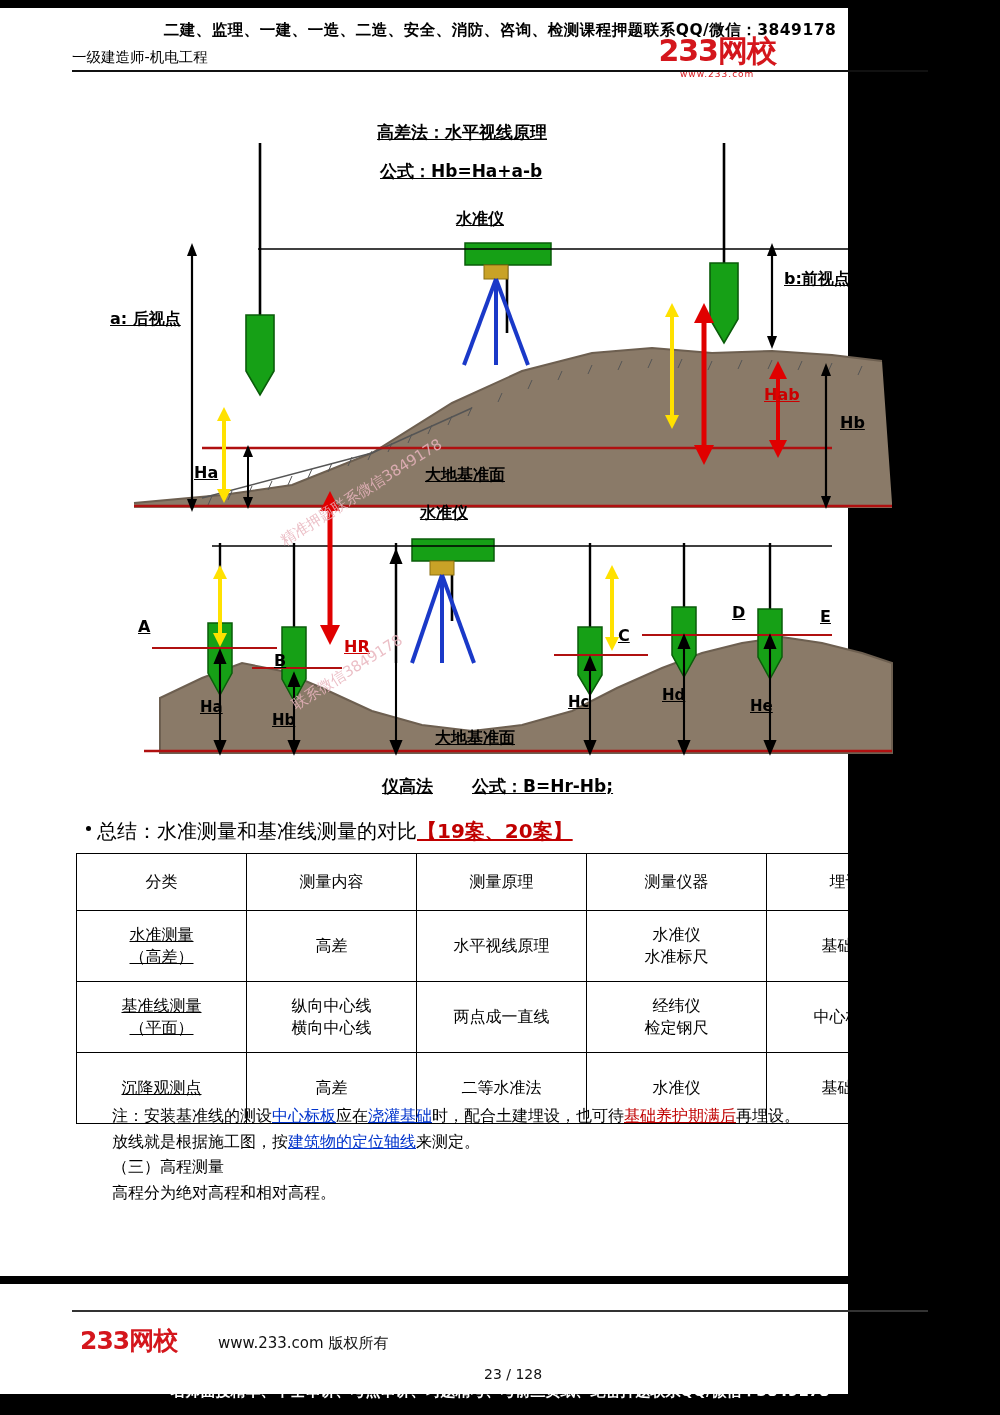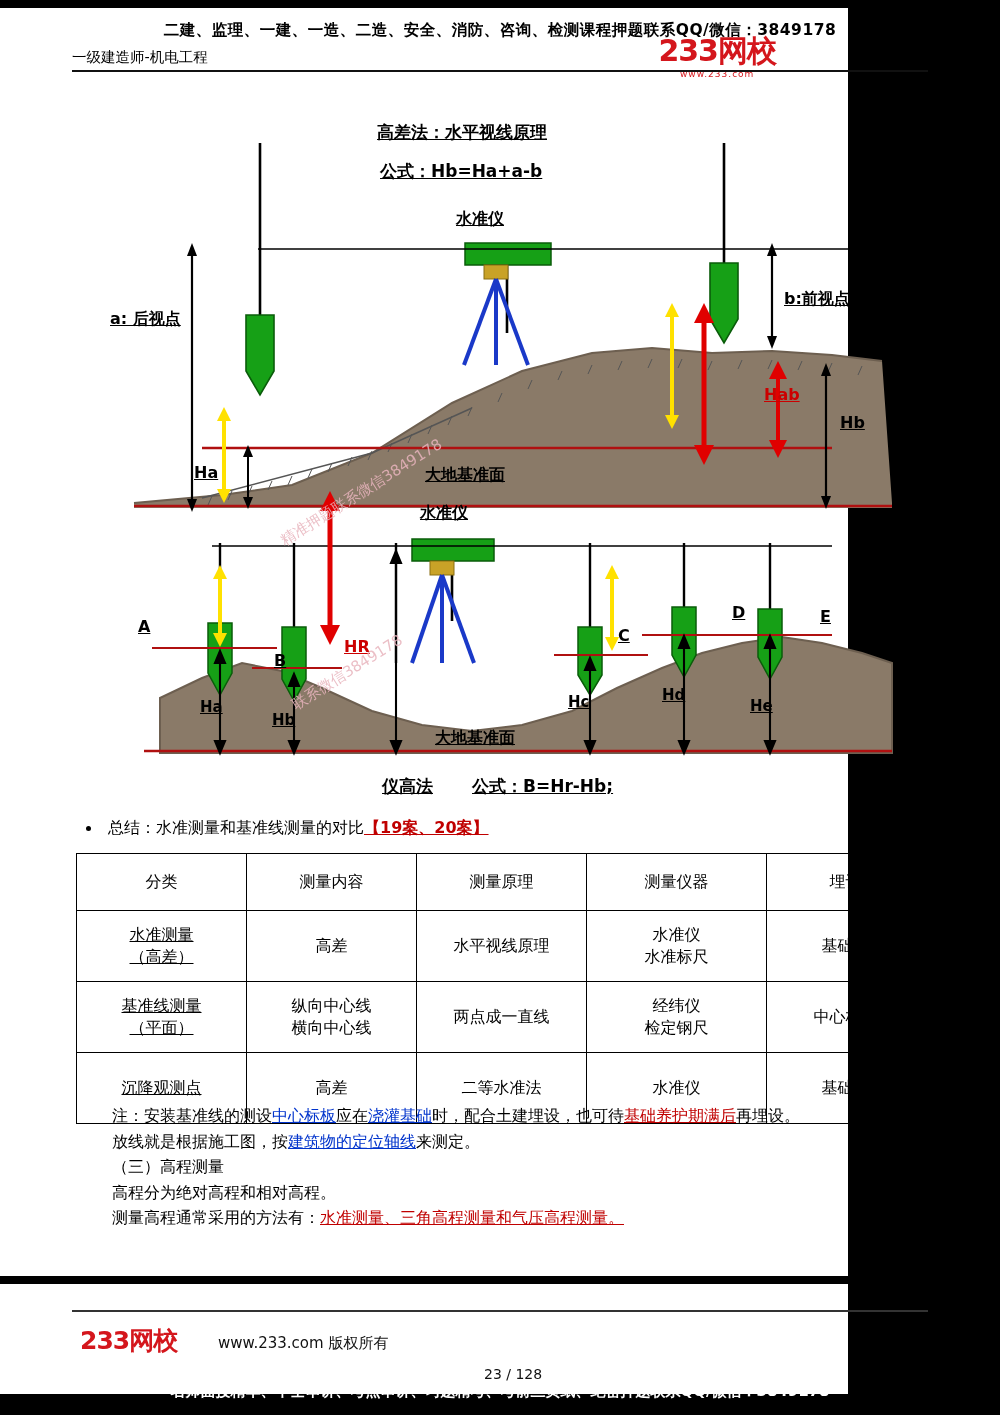--- a/index.html
+++ b/index.html
@@ -54,21 +54,21 @@
   .bold{font-weight:700;}
   .red{color:#cc0000;}
   
   .wm{
     position:absolute;color:#e8b4bd;font-size:15px;
     transform:rotate(-32deg);white-space:nowrap;
     font-family:"DejaVu Sans",sans-serif;opacity:.85;
   }
   
   .summary{
-    position:absolute;left:108px;top:810px;font-size:16px;color:#000;
+    position:absolute;left:97px;top:810px;font-size:20px;color:#000;
     font-family:"DejaVu Sans",sans-serif;white-space:nowrap;
   }
   .summary .u{color:#c00000;font-weight:700;text-decoration:underline;}
   .bullet-dot{
     position:absolute;left:86px;top:818px;width:5px;height:5px;border-radius:50%;
     background:#000;
   }
   
   table.cmp{
     position:absolute;left:76px;top:845px;width:848px;
@@ -309,21 +309,21 @@
           <polygon points="698,533 693,545 703,545"></polygon>
             <polygon points="698,650 693,638 703,638"></polygon>
         </g>
       </svg>
 
       
       <div class="fig-label bold" style="left:305px;top:18px;font-size:17px;">高差法：水平视线原理</div>
       <div class="fig-label bold" style="left:308px;top:57px;font-size:17px;">公式：Hb=Ha+a-b</div>
       <div class="fig-label bold" style="left:384px;top:106px;font-size:16px;">水准仪</div>
       <div class="fig-label bold" style="left:38px;top:206px;font-size:16px;">a: 后视点</div>
-      <div class="fig-label bold" style="left:712px;top:186px;font-size:16px;">b:前视点</div>
+      <div class="fig-label bold" style="left:712px;top:166px;font-size:16px;">b:前视点</div>
       <div class="fig-label bold red" style="left:692px;top:282px;font-size:16px;">Hab</div>
       <div class="fig-label bold" style="left:768px;top:310px;font-size:16px;">Hb</div>
       <div class="fig-label bold" style="left:122px;top:360px;font-size:16px;">Ha</div>
       <div class="fig-label bold" style="left:353px;top:362px;font-size:16px;">大地基准面</div>
 
       <div class="fig-label bold" style="left:348px;top:400px;font-size:16px;">水准仪</div>
       <div class="fig-label bold red" style="left:272px;top:534px;font-size:16px;">HR</div>
 
       <div class="fig-label bold" style="left:66px;top:514px;font-size:16px;">A</div>
       <div class="fig-label bold" style="left:202px;top:548px;font-size:16px;">B</div>
@@ -400,23 +400,20 @@
 
     <div class="notes">
       <div>
         <span>注：安装基准线的测设</span><span class="hl">中心标板</span><span>应在</span><span class="hl">浇灌基础</span><span>时，配合土建埋设，也可待</span><span class="hlr">基础养护期满后</span><span>再埋设。</span>
       </div>
       <div>
         <span>放线就是根据施工图，按</span><span class="hl">建筑物的定位轴线</span><span>来测定。</span>
       </div>
       <div>（三）高程测量</div>
       <div>高程分为绝对高程和相对高程。</div>
-      <div>
-        <span>测量高程通常采用的方法有：</span><span class="hlr">水准测量、三角高程测量和气压高程测量。</span>
-      </div>
     </div>
   </div>
 
   <div class="sheet" style="top:1284px;height:110px;">
     <div class="footrule" style="top:26px;"></div>
     <div class="foot-logo" style="top:40px;">233网校</div>
     <div class="foot-txt" style="top:50px;">www.233.com 版权所有</div>
     <div class="foot-page" style="top:50px;">23 / 128</div>
   </div>
   <div class="foot-bottom">名师面授精华、中全串讲、考点串讲、习题精考、考前三页纸、绝密押题联系QQ/微信：3849178</div>

